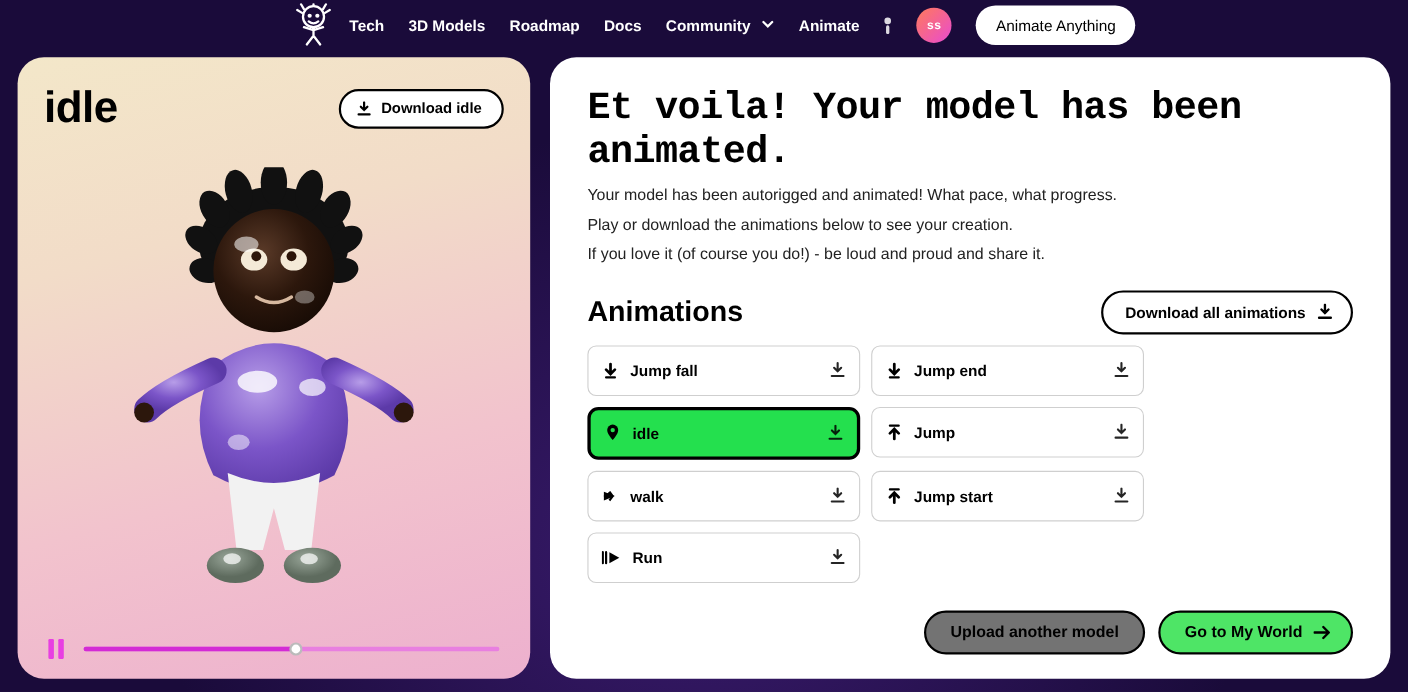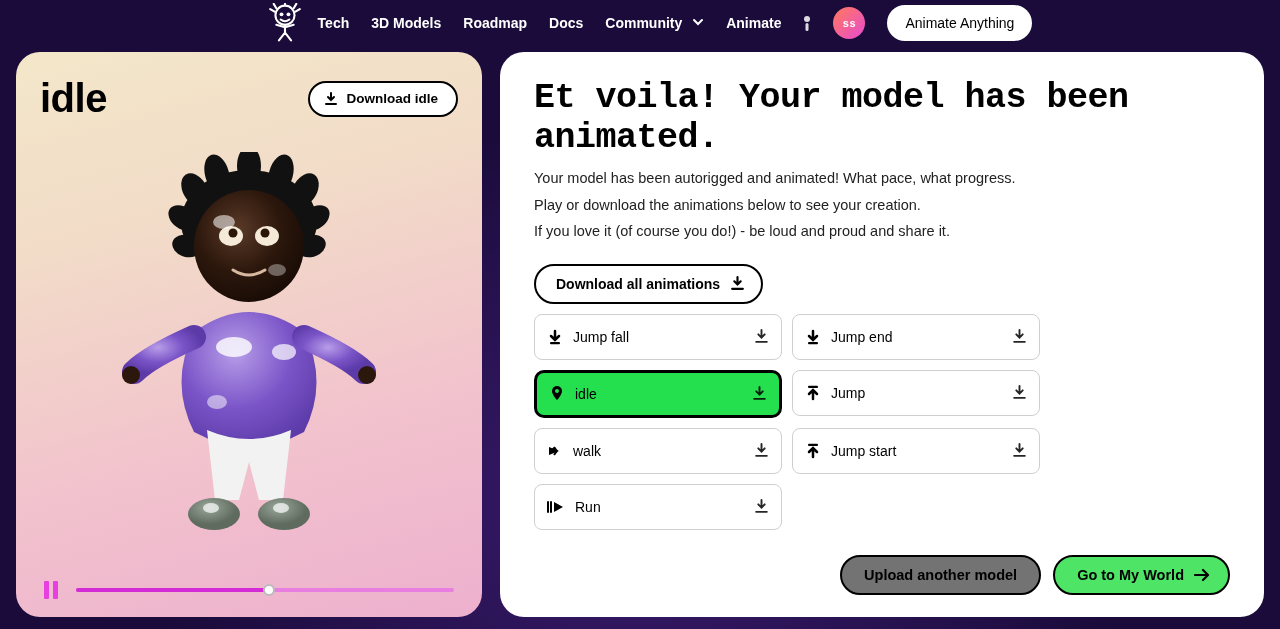--- a/index.html
+++ b/index.html
@@ -94,21 +94,21 @@
     font-weight: 800; font-size: 14px; cursor: pointer; color:#000;
   }
 
   .grid {
     display: grid; grid-template-columns: 248px 248px; gap: 10px 10px;
   }
   .tile {
     height: 46px; border: 1px solid #cfcfcf; border-radius: 8px; background: #fff;
     display: flex; align-items: center; padding: 0 12px; gap: 10px; cursor: pointer; color:#000;
   }
-  .tile .lbl { flex: 1; font-weight: 400; font-size: 14px; }
+  .tile .lbl { flex: 1; font-weight: 700; font-size: 14px; }
   .tile .dl { width: 16px; height: 16px; opacity: 0.85; }
   .tile.active {
     background: #24e04e; border: 3px solid #000; height: 48px; border-radius: 10px;
   }
 
   .spacer { flex: 1; }
 
   .footer-btns { display: flex; justify-content: flex-end; gap: 12px; margin-top: 14px; }
   .btn-outline {
     border: 2px solid #000; background: #737373; color:#000; border-radius: 22px;
@@ -260,20 +260,21 @@
 
   <div class="right">
     <div class="headline">Et voila! Your model has been animated.</div>
     <div class="sub">
       <p>Your model has been autorigged and animated! What pace, what progress.</p>
       <p>Play or download the animations below to see your creation.</p>
       <p>If you love it (of course you do!) - be loud and proud and share it.</p>
     </div>
 
     <div class="anim-head">
+      <div class="anim-title">Animations</div>
       <button class="outline-btn">
         <span>Download all animations</span>
         <span class="ico">
           <svg width="15" height="15" viewBox="0 0 14 14">
               <path d="M7 1 v7 M4 5 l3 3 l3 -3 M2 12 h10" fill="none" stroke="#000" stroke-width="2" stroke-linecap="round"></path>
             </svg>
         </span>
       </button>
     </div>
 

